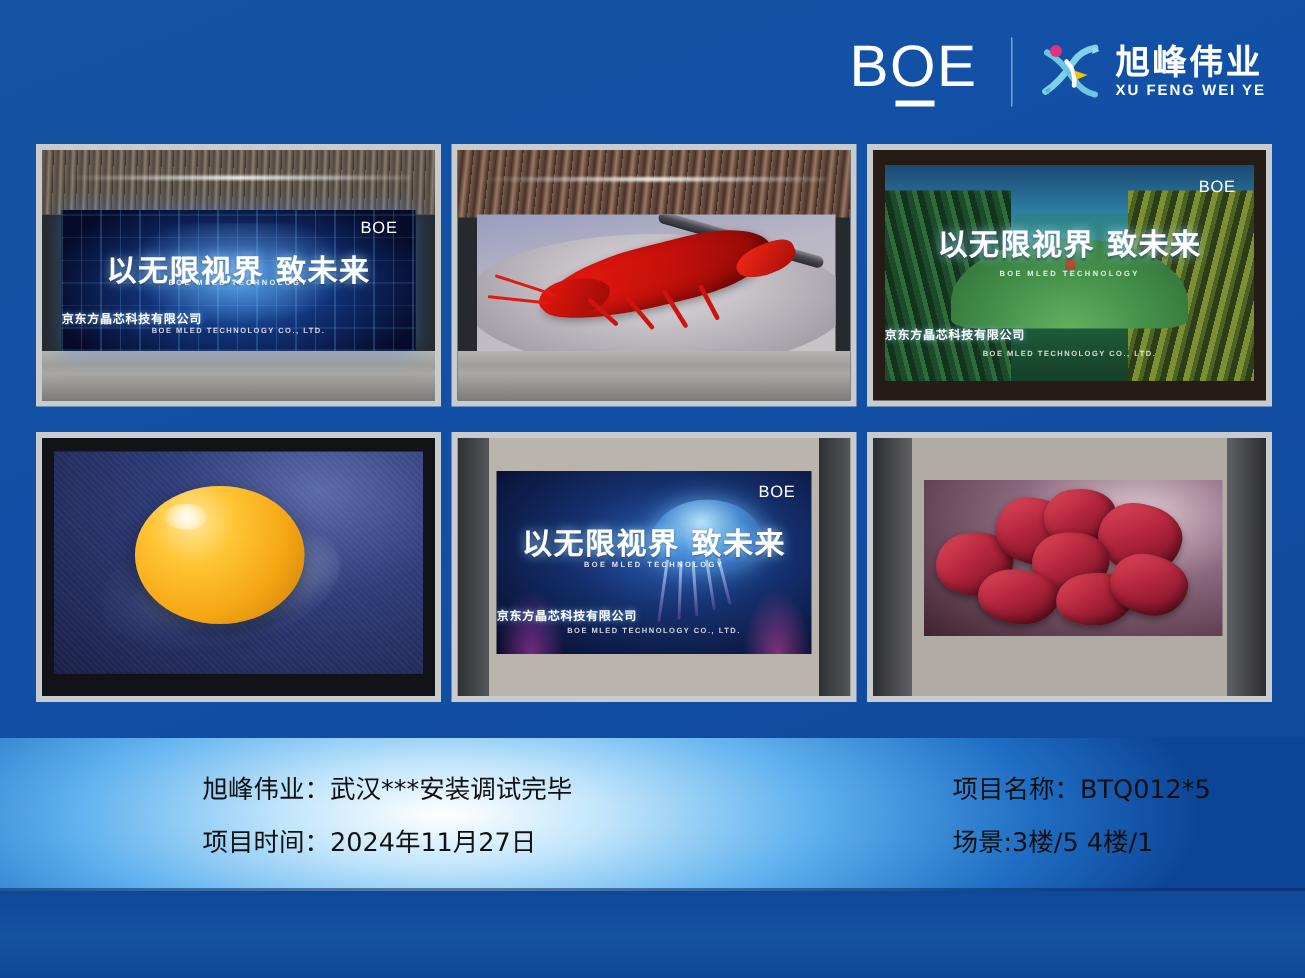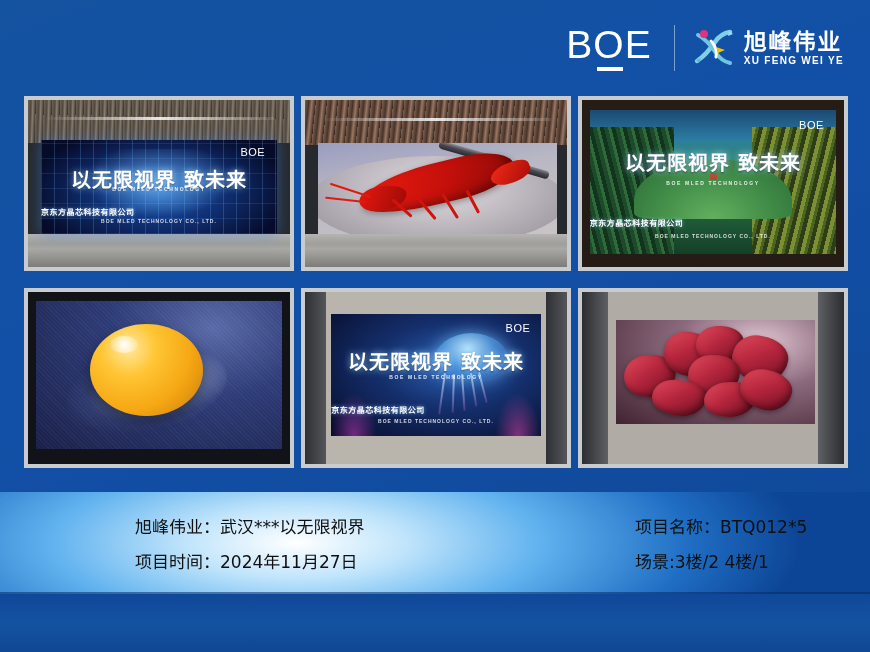--- a/index.html
+++ b/index.html
@@ -680,33 +680,33 @@
         </div>
       </div>
     </div>
 
   </div>
 
   <div class="info-band">
     <div class="info-grid">
 
       <div class="info-line">
-        <span class="lbl">旭峰伟业：</span><span class="val">武汉***以无限视界</span>
+        <span class="lbl">旭峰伟业：</span><span class="val">武汉***安装调试完毕</span>
       </div>
 
       <div class="info-line">
         <span class="lbl">项目名称：</span><span class="val">BTQ012*5</span>
       </div>
 
       <div class="info-line">
         <span class="lbl">项目时间：</span><span class="val">2024年11月27日</span>
       </div>
 
       <div class="info-line">
-        <span class="lbl">场景:</span><span class="val">3楼/2  4楼/1</span>
+        <span class="lbl">场景:</span><span class="val">3楼/5  4楼/1</span>
       </div>
 
     </div>
   </div>
 
   <div class="bottom-fill"></div>
 
 </div>
 
 </body></html>

